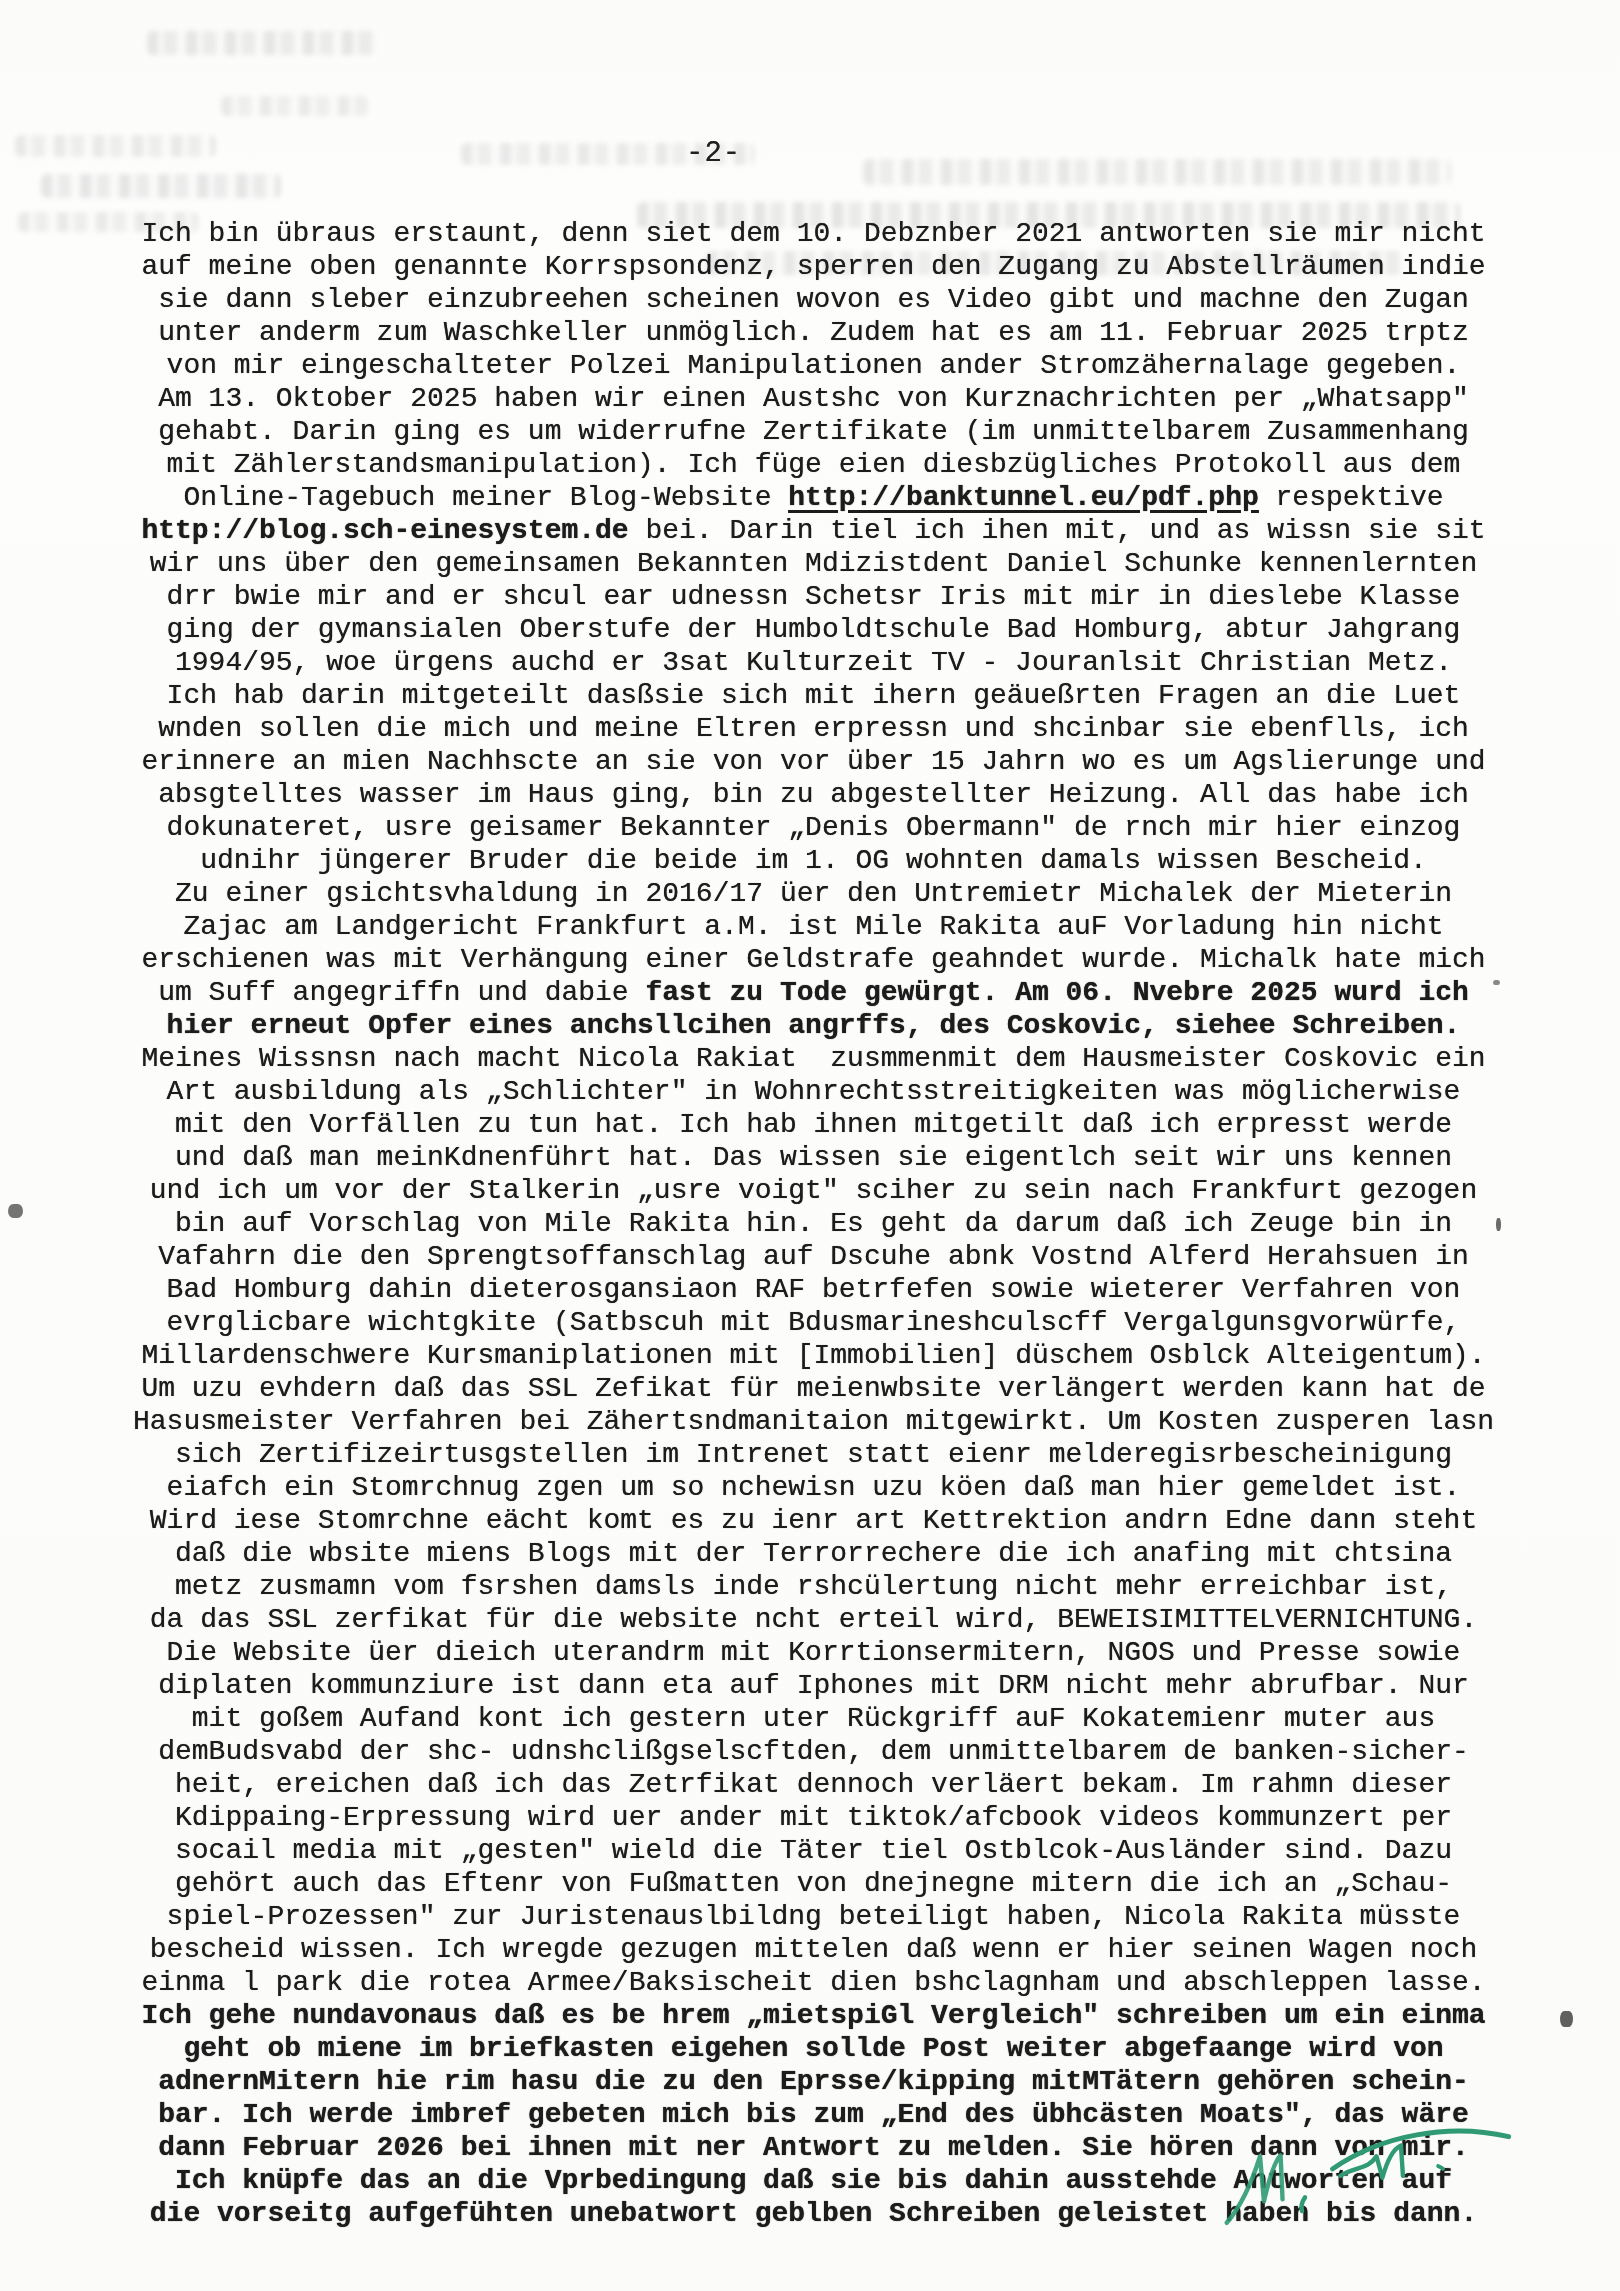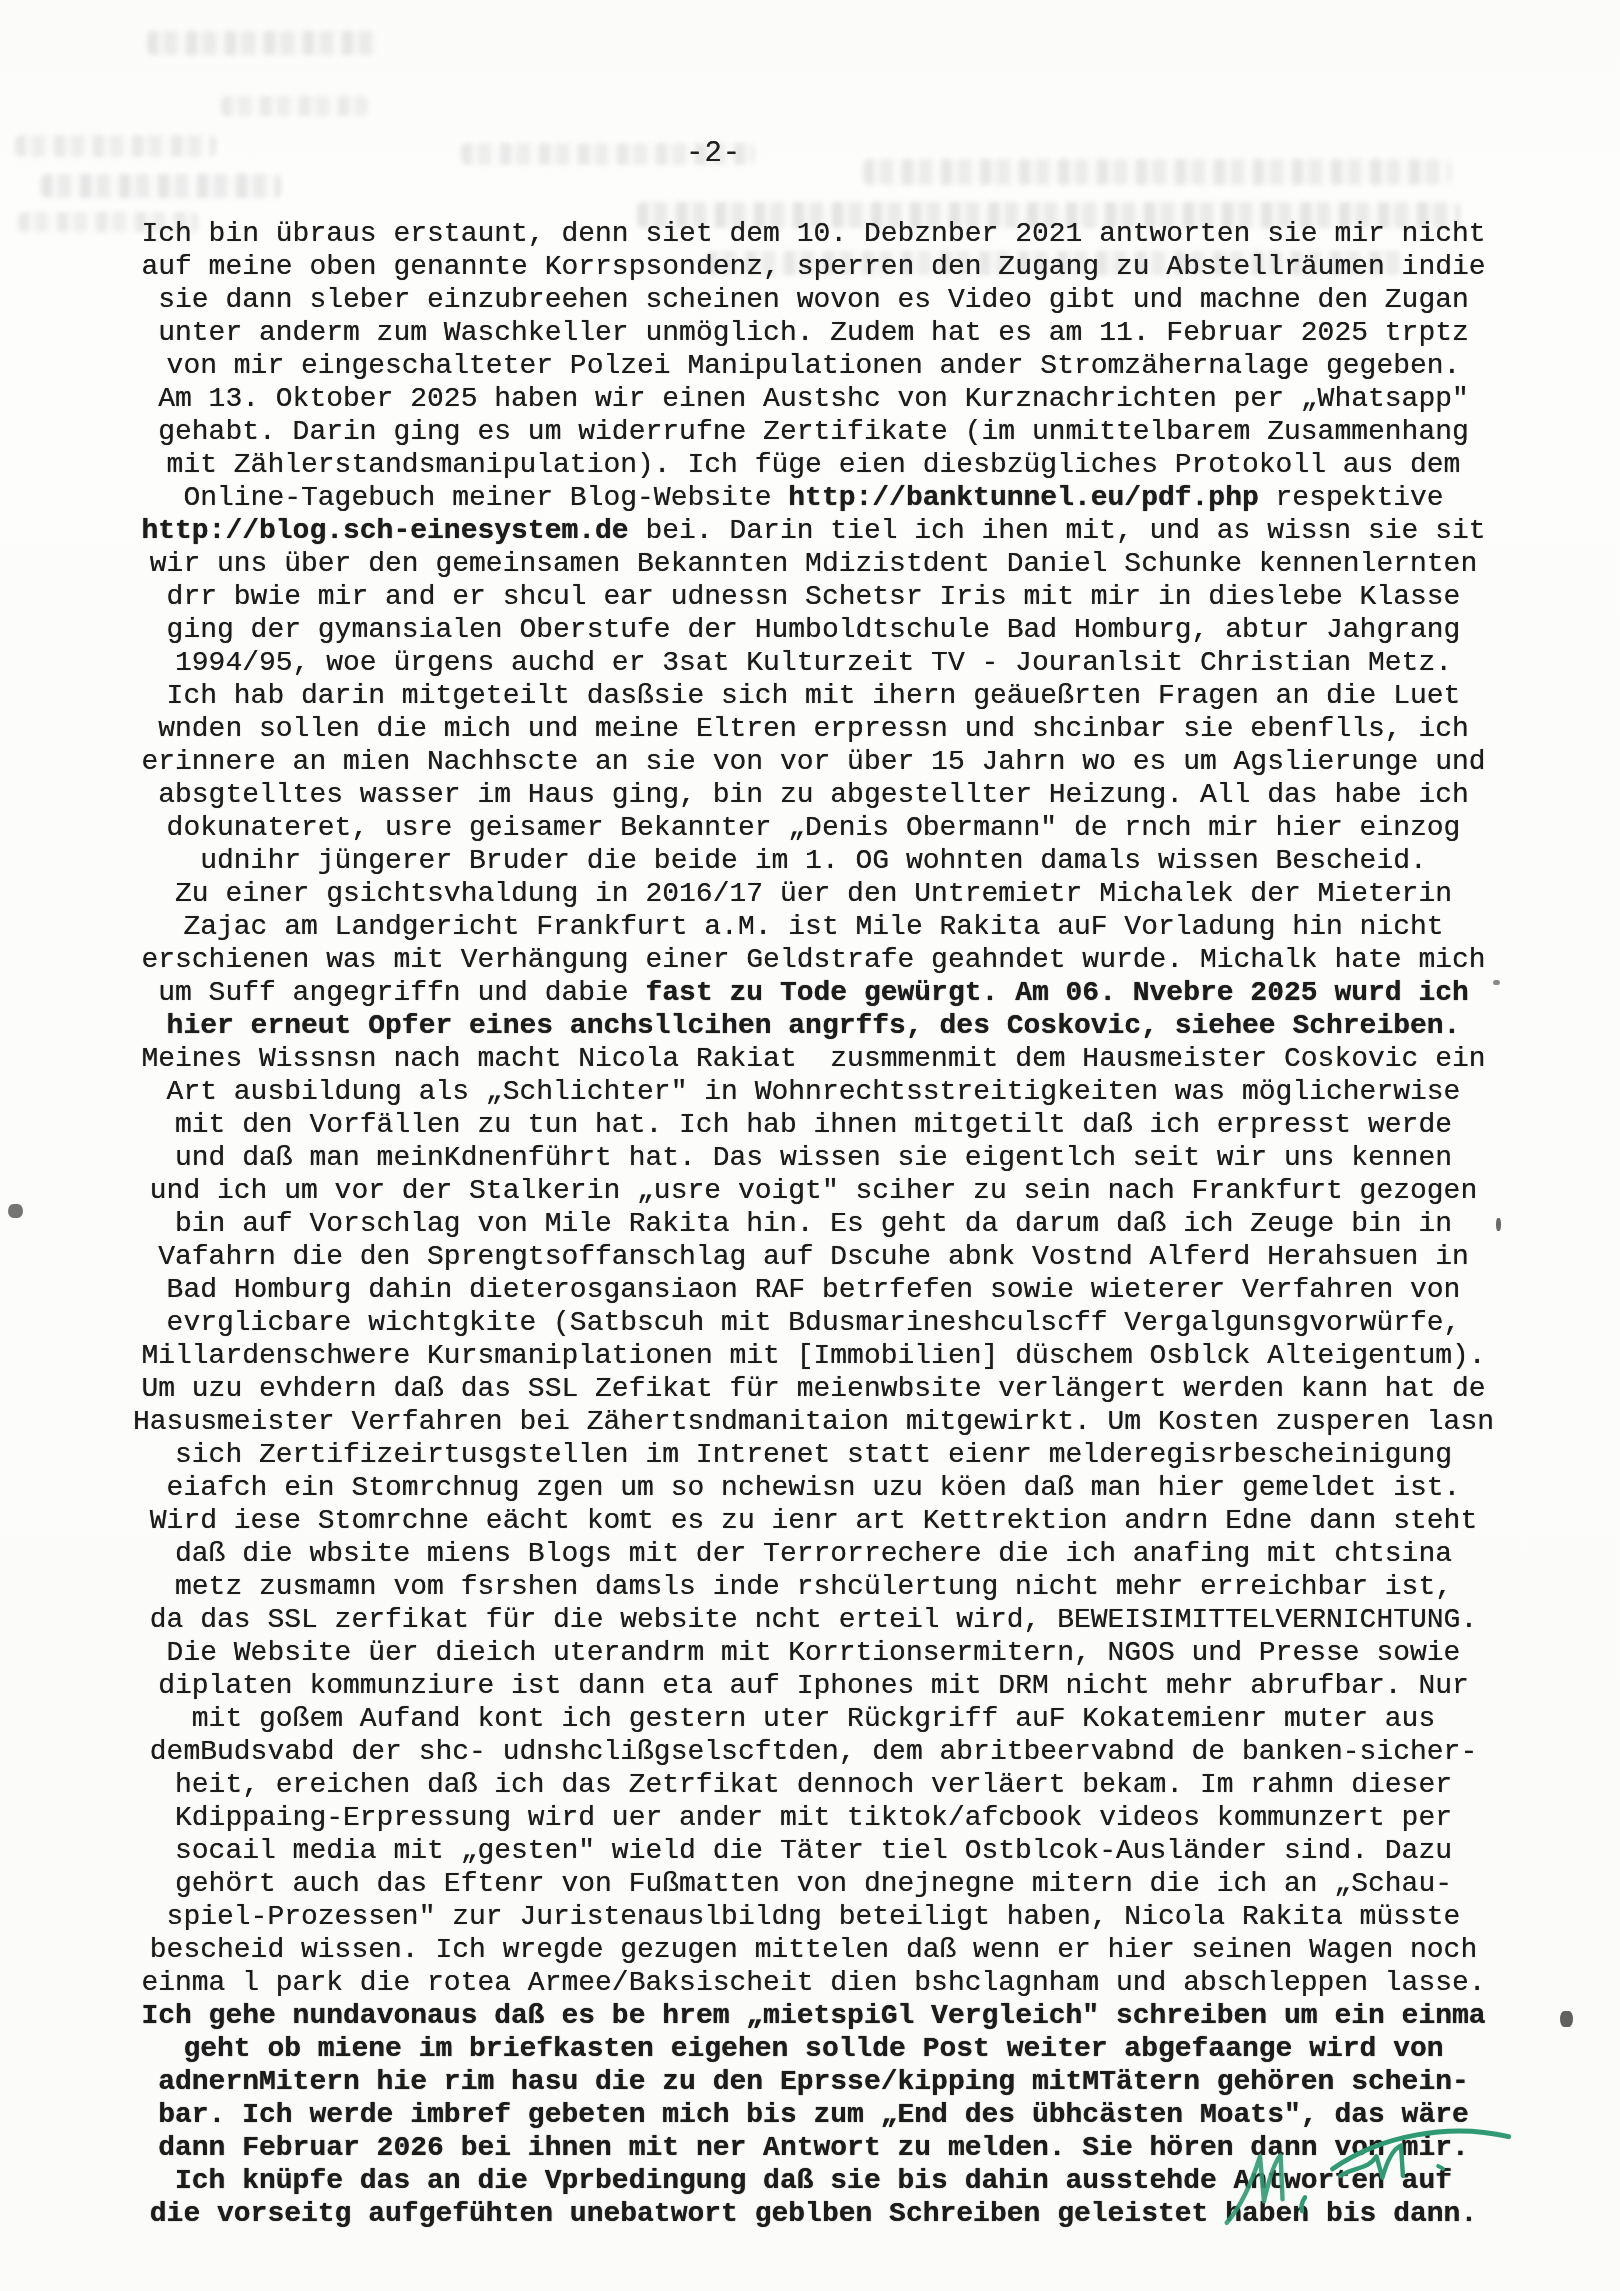--- a/index.html
+++ b/index.html
@@ -26,21 +26,21 @@
   }
   .textblock{
     position:absolute;top:217px;left:98px;width:1431px;
     font-size:28px;line-height:33px;color:#1c1c1c;
     text-shadow:0 0 0.7px rgba(25,25,25,.8);
     text-align:center;
   }
   .line{white-space:pre;height:33px;}
   .seg{white-space:pre;}
   .b{font-weight:700;text-shadow:0 0 1px rgba(15,15,15,.9);}
-  .u{text-decoration-thickness:2.9px;text-underline-offset:4.9px;}
+  .u{text-decoration:underline;text-decoration-thickness:2.9px;text-underline-offset:4.9px;}
   .signature{position:absolute;left:1215px;top:2107px;}
 </style>
 </head>
 <body>
 
 <div class="page">
 
   <div class="smudge" style="left:147px;top:31px;width:230px;height:23.5px;opacity:.30"></div>
   <div class="smudge" style="left:221px;top:96px;width:147px;height:19.6px;opacity:.26"></div>
   <div class="smudge" style="left:14.7px;top:135px;width:201px;height:21.6px;opacity:.27"></div>
@@ -98,21 +98,21 @@
       <div class="line"><span class="seg">Hasusmeister Verfahren bei Zähertsndmanitaion mitgewirkt. Um Kosten zusperen lasn</span></div>
       <div class="line"><span class="seg">sich Zertifizeirtusgstellen im Intrenet statt eienr melderegisrbescheinigung</span></div>
       <div class="line"><span class="seg">eiafch ein Stomrchnug zgen um so nchewisn uzu köen daß man hier gemeldet ist.</span></div>
       <div class="line"><span class="seg">Wird iese Stomrchne eächt komt es zu ienr art Kettrektion andrn Edne dann steht</span></div>
       <div class="line"><span class="seg">daß die wbsite miens Blogs mit der Terrorrechere die ich anafing mit chtsina</span></div>
       <div class="line"><span class="seg">metz zusmamn vom fsrshen damsls inde rshcülertung nicht mehr erreichbar ist,</span></div>
       <div class="line"><span class="seg">da das SSL zerfikat für die website ncht erteil wird, BEWEISIMITTELVERNICHTUNG.</span></div>
       <div class="line"><span class="seg">Die Website üer dieich uterandrm mit Korrtionsermitern, NGOS und Presse sowie</span></div>
       <div class="line"><span class="seg">diplaten kommunziure ist dann eta auf Iphones mit DRM nicht mehr abrufbar. Nur</span></div>
       <div class="line"><span class="seg">mit goßem Aufand kont ich gestern uter Rückgriff auF Kokatemienr muter aus</span></div>
-      <div class="line"><span class="seg">demBudsvabd der shc- udnshclißgselscftden, dem abritbeervabnd de banken-sicher-</span></div>
+      <div class="line"><span class="seg">demBudsvabd der shc- udnshclißgselscftden, dem unmittelbarem de banken-sicher-</span></div>
       <div class="line"><span class="seg">heit, ereichen daß ich das Zetrfikat dennoch verläert bekam. Im rahmn dieser</span></div>
       <div class="line"><span class="seg">Kdippaing-Erpressung wird uer ander mit tiktok/afcbook videos kommunzert per</span></div>
       <div class="line"><span class="seg">socail media mit „gesten" wield die Täter tiel Ostblcok-Ausländer sind. Dazu</span></div>
       <div class="line"><span class="seg">gehört auch das Eftenr von Fußmatten von dnejnegne mitern die ich an „Schau-</span></div>
       <div class="line"><span class="seg">spiel-Prozessen" zur Juristenauslbildng beteiligt haben, Nicola Rakita müsste</span></div>
       <div class="line"><span class="seg">bescheid wissen. Ich wregde gezugen mittelen daß wenn er hier seinen Wagen noch</span></div>
       <div class="line"><span class="seg">einma l park die rotea Armee/Baksischeit dien bshclagnham und abschleppen lasse.</span></div>
       <div class="line"><span class="seg b">Ich gehe nundavonaus daß es be hrem „mietspiGl Vergleich" schreiben um ein einma</span></div>
       <div class="line"><span class="seg b">geht ob miene im briefkasten eigehen sollde Post weiter abgefaange wird von</span></div>
       <div class="line"><span class="seg b">adnernMitern hie rim hasu die zu den Eprsse/kipping mitMTätern gehören schein-</span></div>

